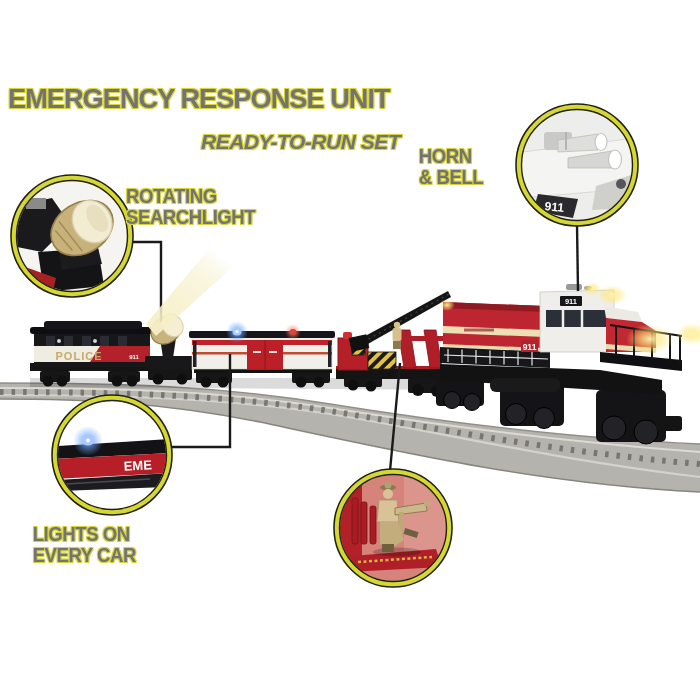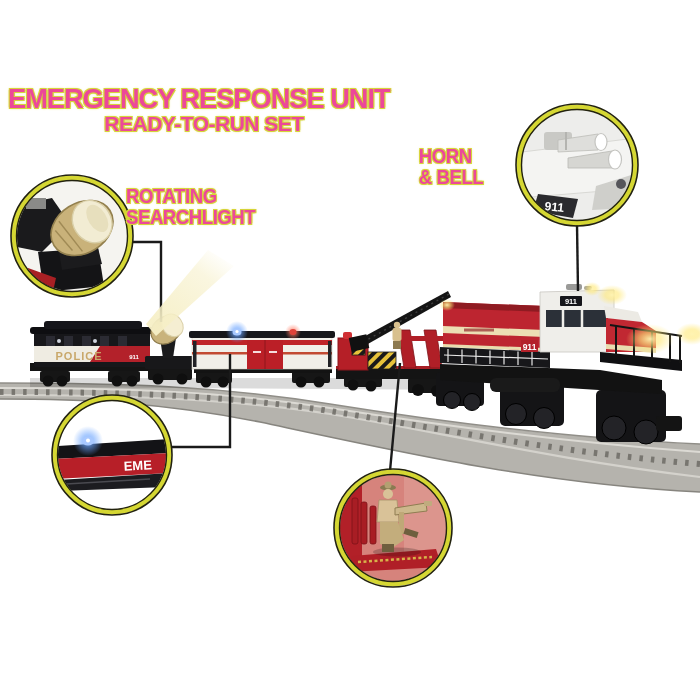--- a/index.html
+++ b/index.html
@@ -2,27 +2,27 @@
 <html><head>
 <meta charset="utf-8">
 <style>
   html,body{margin:0;padding:0;background:#ffffff;}
   .stage{
     position:relative;width:700px;height:700px;background:#ffffff;overflow:hidden;
     font-family:"Liberation Sans",sans-serif;
   }
   .stage svg{position:absolute;left:0;top:0;}
   .txt{
-    position:absolute;color:#ec4899;font-weight:bold;line-height:1.04;
+    position:absolute;color:#737373;font-weight:bold;line-height:1.04;
     text-shadow:1px 1px 0 #d6d43a,-1px -1px 0 #d6d43a,1px -1px 0 #d6d43a,-1px 1px 0 #d6d43a,0 0 3px #d6d43a;
     white-space:nowrap;
   }
   .title-block{left:8px;top:84px;width:392px;text-align:left;}
   .title-line{font-size:28px;letter-spacing:-1px;transform:scaleX(.97);transform-origin:left center;}
-  .subtitle-line{font-size:21px;text-align:center;width:100%;margin-top:0;letter-spacing:-0.5px;}
+  .subtitle-line{font-size:21px;font-style:italic;text-align:right;width:100%;margin-top:18px;letter-spacing:-0.5px;}
   .callout-label{font-size:20px;letter-spacing:-0.5px;}
   .callout-label span{display:block;transform:scaleX(.93);transform-origin:center;}
   .lbl-searchlight{left:120px;top:186px;width:172px;}
   .lbl-horn{left:415px;top:146px;width:110px;}
   .lbl-lights{left:27px;top:524px;width:162px;}
   .lbl-fireman{left:441px;top:504px;width:166px;}
 </style>
 </head>
 <body>
 
@@ -344,15 +344,19 @@
   <div class="txt callout-label lbl-searchlight">
     <span>ROTATING</span>
     <span>SEARCHLIGHT</span>
   </div>
 
   <div class="txt callout-label lbl-horn">
     <span>HORN</span>
     <span>&amp; BELL</span>
   </div>
 
+  <div class="txt callout-label lbl-lights">
+    <span>LIGHTS ON</span>
+    <span>EVERY CAR</span>
+  </div>
 
 
 </div>
 
 </body></html>

